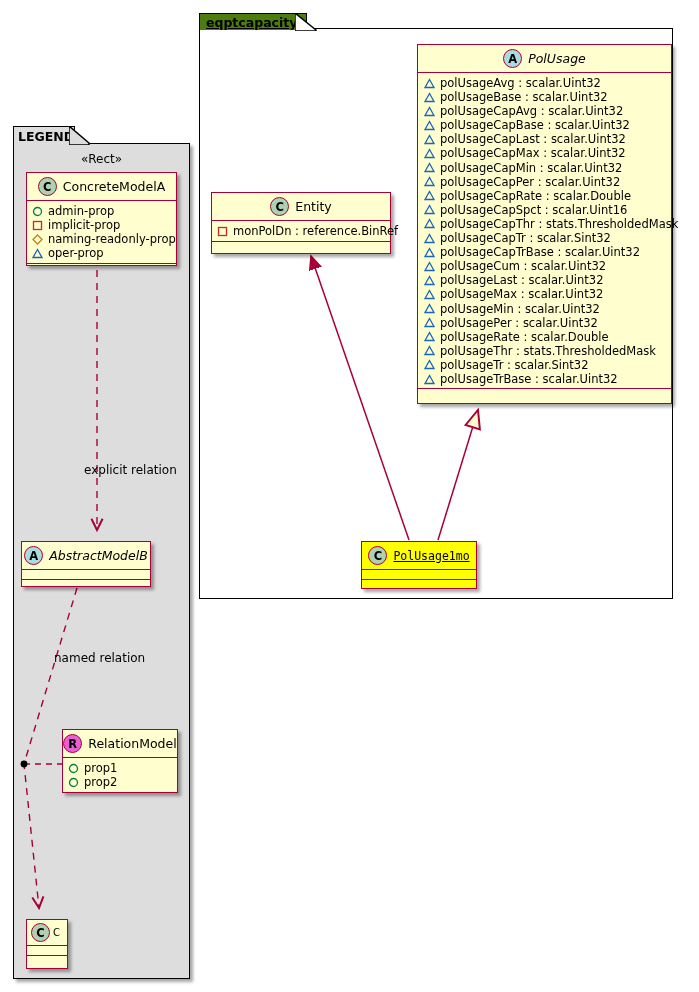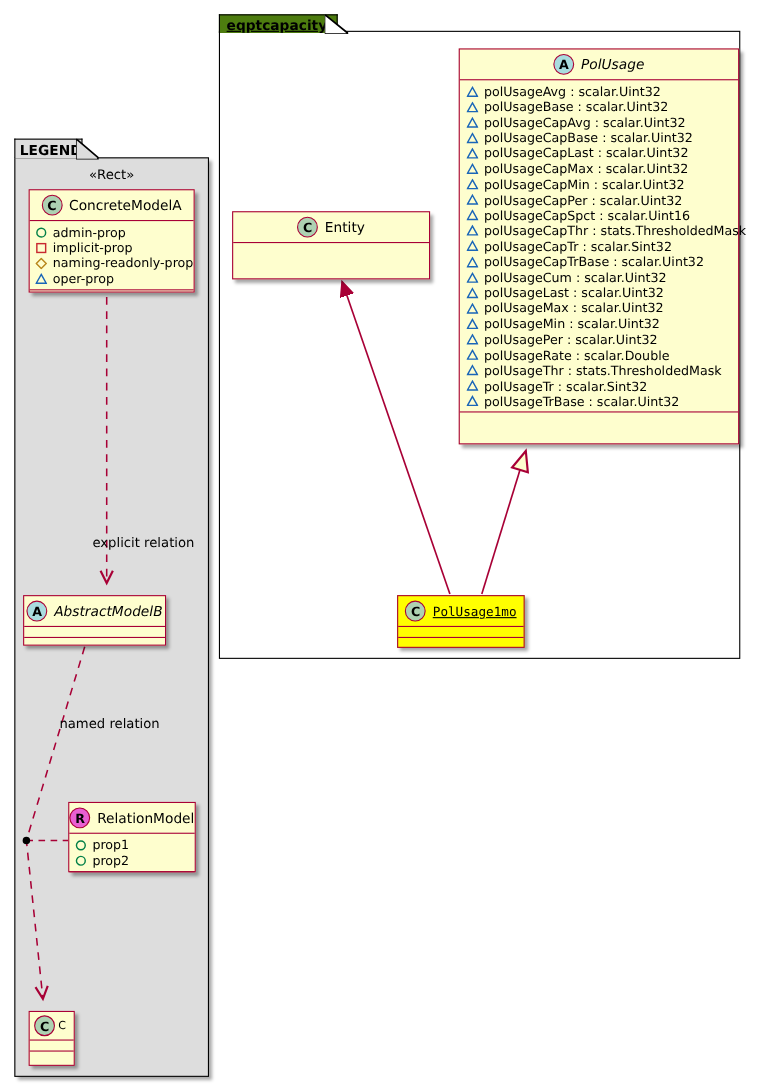--- a/index.html
+++ b/index.html
@@ -75,21 +75,21 @@
   #cls-c{left:26px;top:919px;width:42px;height:50px;}
   #cls-c .uml-mid{height:9px;border-bottom:1.2px solid #A80036;}
   #cls-c .uml-head{justify-content:flex-start;padding:3px 4px;gap:3px;}
   #cls-c .uml-title{font-size:10px;}
 
   #legend-stereo{left:26px;top:152px;width:151px;}
 
   
   #links{position:absolute;left:0;top:0;width:699px;height:992px;pointer-events:none;}
   .lbl{position:absolute;font-size:12px;color:#000;white-space:nowrap;}
-  #lbl-explicit{left:84px;top:463px;margin-top:23px;}
+  #lbl-explicit{left:84px;top:463px;}
   #lbl-named{left:54px;top:651px;}
 </style>
 </head>
 <body>
 
 <div class="abs" id="pkg-eqptcapacity"></div>
 <div class="abs" id="pkg-eqptcapacity-tab">
   <div class="pkg-label">eqptcapacity</div>
 </div>
 <div class="abs" id="pkg-eqptcapacity-tab-slant">
@@ -223,20 +223,28 @@
   </div>
   <div class="uml-mid"></div>
   <div class="uml-foot"></div>
 </div>
 
 <div class="uml" id="cls-entity">
   <div class="uml-head">
     <span class="badge badge-C">C</span>
     <span class="uml-title">Entity</span>
   </div>
+  <div class="uml-body">
+    <div class="attr">
+      <svg class="g" viewBox="0 0 11 11">
+          <rect x="1.5" y="1.5" width="8" height="8" fill="none" stroke="#C82930" stroke-width="1.3"></rect>
+        </svg>
+      <span>monPolDn : reference.BinRef</span>
+    </div>
+  </div>
   <div class="uml-foot"></div>
 </div>
 
 <div class="uml" id="cls-polusage">
   <div class="uml-head">
     <span class="badge badge-A">A</span>
     <span class="uml-title ital">PolUsage</span>
   </div>
   <div class="uml-body" id="polusage-attrs">
       <div class="attr">
@@ -284,20 +292,26 @@
       <div class="attr">
         <svg class="g" viewBox="0 0 11 11">
           <path d="M5.5,1.5 L10,9.5 L1,9.5 Z" fill="none" stroke="#1A66B8" stroke-width="1.3"></path>
         </svg>
         <span>polUsageCapPer : scalar.Uint32</span>
       </div>
       <div class="attr">
         <svg class="g" viewBox="0 0 11 11">
           <path d="M5.5,1.5 L10,9.5 L1,9.5 Z" fill="none" stroke="#1A66B8" stroke-width="1.3"></path>
         </svg>
+        <span>polUsageCapRate : scalar.Double</span>
+      </div>
+      <div class="attr">
+        <svg class="g" viewBox="0 0 11 11">
+          <path d="M5.5,1.5 L10,9.5 L1,9.5 Z" fill="none" stroke="#1A66B8" stroke-width="1.3"></path>
+        </svg>
         <span>polUsageCapSpct : scalar.Uint16</span>
       </div>
       <div class="attr">
         <svg class="g" viewBox="0 0 11 11">
           <path d="M5.5,1.5 L10,9.5 L1,9.5 Z" fill="none" stroke="#1A66B8" stroke-width="1.3"></path>
         </svg>
         <span>polUsageCapThr : stats.ThresholdedMask</span>
       </div>
       <div class="attr">
         <svg class="g" viewBox="0 0 11 11">

